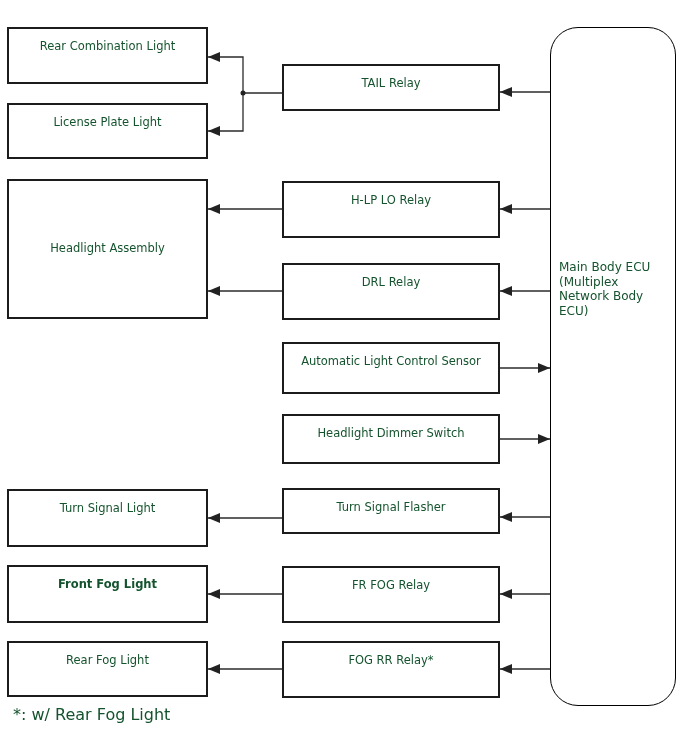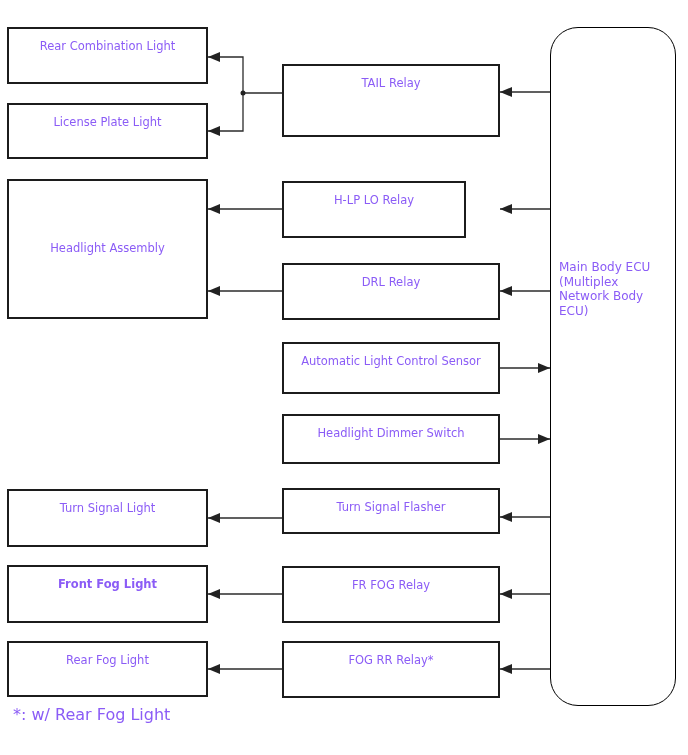--- a/index.html
+++ b/index.html
@@ -6,21 +6,21 @@
     margin: 0;
     padding: 0;
     background: #ffffff;
   }
   .canvas {
     position: relative;
     width: 688px;
     height: 755px;
     background: #ffffff;
     font-family: "DejaVu Sans", sans-serif;
-    color: #8b5cf6;
+    color: #14532d;
     overflow: hidden;
   }
   .wires {
     position: absolute;
     left: 0;
     top: 0;
     z-index: 1;
   }
   .box {
     position: absolute;
@@ -124,24 +124,24 @@
   <div class="box" style="left:7px; top:489px; width:201px; height:58px;">
     <span>Turn Signal Light</span>
   </div>
   <div class="box" style="left:7px; top:565px; width:201px; height:58px;font-weight:bold;">
     <span>Front Fog Light</span>
   </div>
   <div class="box" style="left:7px; top:641px; width:201px; height:56px;">
     <span>Rear Fog Light</span>
   </div>
 
-  <div class="box" style="left:282px; top:64px; width:218px; height:73px;">
+  <div class="box" style="left:282px; top:64px; width:218px; height:47px;">
     <span>TAIL Relay</span>
   </div>
-  <div class="box" style="left:282px; top:181px; width:184px; height:57px;">
+  <div class="box" style="left:282px; top:181px; width:218px; height:57px;">
     <span>H-LP LO Relay</span>
   </div>
   <div class="box" style="left:282px; top:263px; width:218px; height:57px;">
     <span>DRL Relay</span>
   </div>
   <div class="box" style="left:282px; top:342px; width:218px; height:52px;">
     <span>Automatic Light Control Sensor</span>
   </div>
   <div class="box" style="left:282px; top:414px; width:218px; height:50px;text-align:center;">
     <span>Headlight Dimmer Switch</span>

